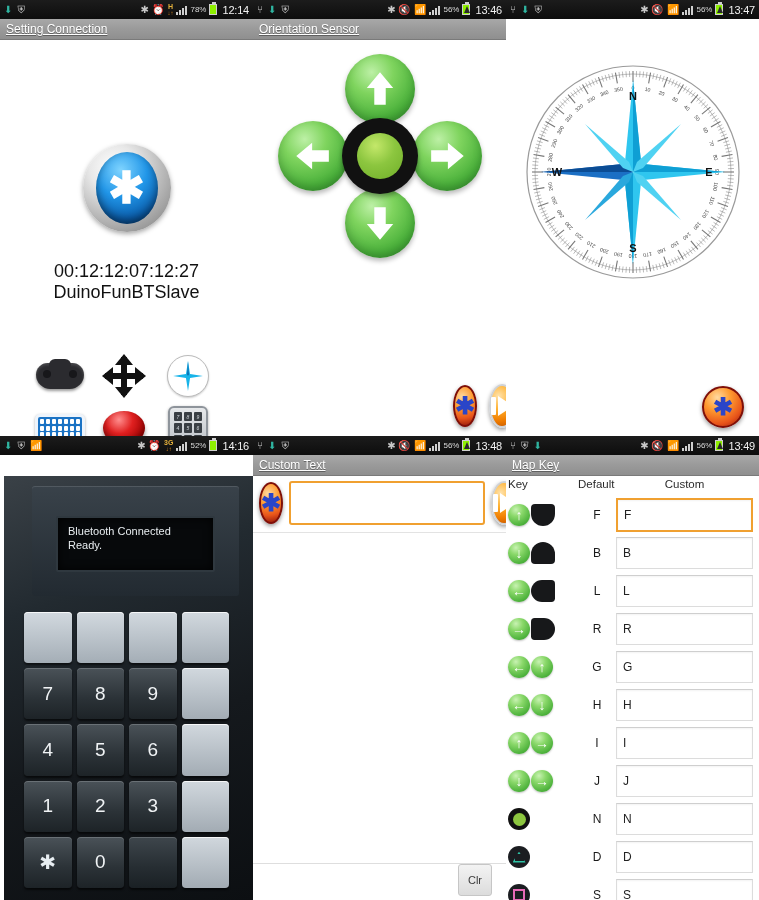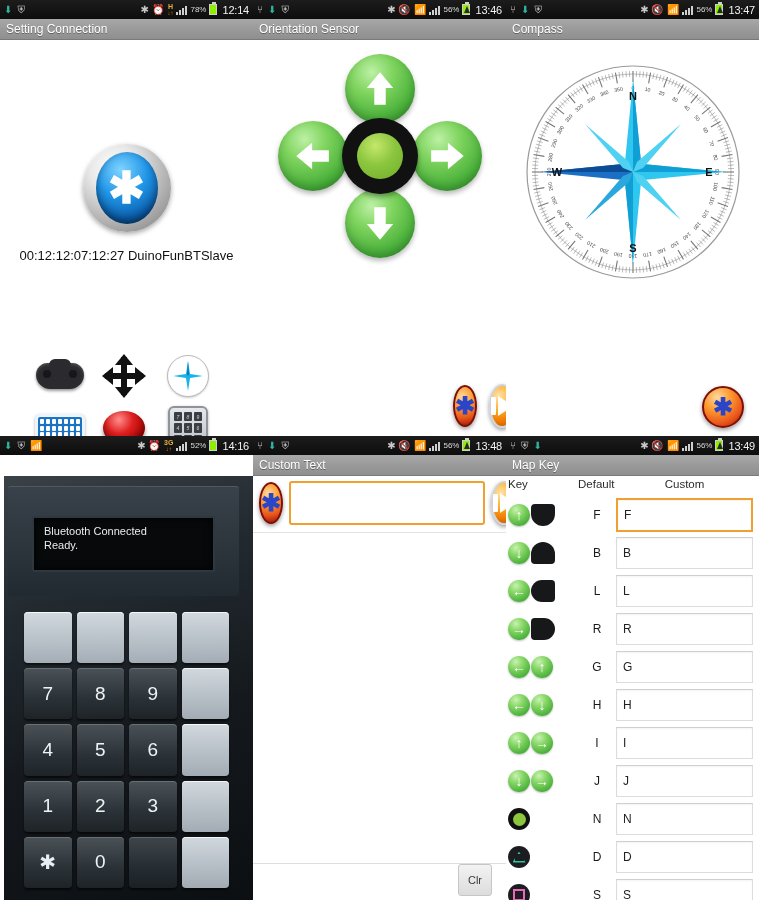--- a/index.html
+++ b/index.html
@@ -53,41 +53,41 @@
   
   .titlebar {
     height: 21px;
     background: linear-gradient(#a8a8a8, #9a9a9a 50%, #8f8f8f);
     border-bottom: 1px solid #7a7a7a;
     display: flex; align-items: center;
     padding-left: 6px;
     color: #ffffff;
     font-size: 12px;
     text-shadow: 0 1px 0 rgba(0,0,0,.35);
-    position: relative; z-index: 4;
+    position: relative; z-index: 4; text-decoration: underline;
   }
   .body { position: absolute; top: 40px; left: 0; right: 0; bottom: 0; background:#fff; }
 
   
   .bt-big-wrap { position:absolute; left:0; right:0; top:104px; text-align:center; }
   .bt-orb {
     width: 88px; height: 88px; border-radius: 50%;
     margin: 0 auto;
     background: radial-gradient(circle at 35% 28%, #ffffff 0%, #e8e8e8 28%, #bdbdbd 55%, #9a9a9a 78%, #cfcfcf 100%);
     box-shadow: 0 2px 5px rgba(0,0,0,.35);
     display:flex;align-items:center;justify-content:center;
     position:relative;
   }
   .bt-orb::after{
     content:""; position:absolute; width:62px;height:72px;border-radius:50%;
     background: radial-gradient(circle at 40% 25%, #7fd4ff 0%, #2196e8 40%, #0b5fae 75%, #063d73 100%);
     box-shadow: inset 0 -4px 8px rgba(0,0,0,.45);
   }
   .bt-glyph { position:relative; z-index:2; color:#fff; font-size:44px; line-height:1; font-weight:bold;}
-  .bt-addr { margin-top: 16px; font-size: 13px; color:#111; }
+  .bt-addr { margin-top: 29px; font-size: 18px; color:#111; }
 
   .icon-grid {
     position:absolute; left: 30px; top: 312px;
     display: grid; grid-template-columns: repeat(3, 60px); grid-template-rows: repeat(2, 48px);
     gap: 4px;
   }
   .icon-cell { display:flex; align-items:center; justify-content:center; }
 
   
   .gamepad{ width:48px;height:26px;background:#2b2b2f;border-radius:13px 13px 16px 16px; position:relative;
@@ -157,21 +157,21 @@
     box-shadow:0 2px 4px rgba(0,0,0,.4);}
   .orb-play i{display:block;width:5px;height:18px;background:#fff;border-radius:1px;}
   .orb-play b{display:block;width:0;height:0;border-top:10px solid transparent;border-bottom:10px solid transparent;border-left:15px solid #fff;}
 
   
   .compass-wrap{position:absolute;left:50%;top:22px;transform:translateX(-50%);}
 
   
   .pad-device{position:absolute;left:4px;top:0;right:0;bottom:0;
     background: linear-gradient(160deg,#3a4147 0%, #222a30 28%, #15191d 60%, #0c0f12 100%);}
-  .pad-screenarea{position:absolute;left:4px;top:10px;right:14px;height:110px;
+  .pad-screenarea{position:absolute;left:28px;top:10px;right:14px;height:110px;
     background:linear-gradient(#39424a,#222a31);border-radius:3px;
     box-shadow:inset 0 1px 0 rgba(255,255,255,.12);}
   .lcd{position:absolute;left:24px;top:30px;right:24px;height:56px;background:#07090b;
        border:2px solid #2f383f;border-radius:2px;padding:6px 10px;
        box-shadow:inset 0 0 10px rgba(0,0,0,.9);}
   .lcd div{color:#e7ecef;font-size:11px;line-height:14px;}
   .pad-keys{position:absolute;left:10px;top:128px;right:14px;bottom:4px;
     display:grid;grid-template-columns:repeat(4,1fr);grid-template-rows:repeat(5,1fr);
     gap:5px;padding:8px 10px;}
   .key{border-radius:4px;display:flex;align-items:center;justify-content:center;
@@ -416,23 +416,20 @@
         <span class="signal">
             <i></i>
             <i></i>
             <i></i>
             <i></i>
           </span>
         <span class="sb-pct">56%</span>
         <span class="batt charge"></span>
         <span class="sb-time">13:47</span>
       </div>
-    </div>
-    <div class="titlebar">
-      <span>Compass</span>
     </div>
 
     <div class="body">
       <div class="compass-wrap">
         <svg width="220" height="220" viewBox="0 0 220 220">
           <circle cx="110" cy="110" r="106" fill="#fff" stroke="#9a9a9a" stroke-width="1.2"></circle>
           <circle cx="110" cy="110" r="98" fill="#fff" stroke="#b0b0b0" stroke-width="0.8"></circle>
           <g id="ticks" stroke="#777">
               <line x1="110" y1="20" x2="110" y2="9" stroke-width="1.1"></line>
               <line x1="113.3154521867376" y1="15.057871433185909" x2="113.5248491669526" y2="9.061526471071332" stroke-width="0.5"></line>

